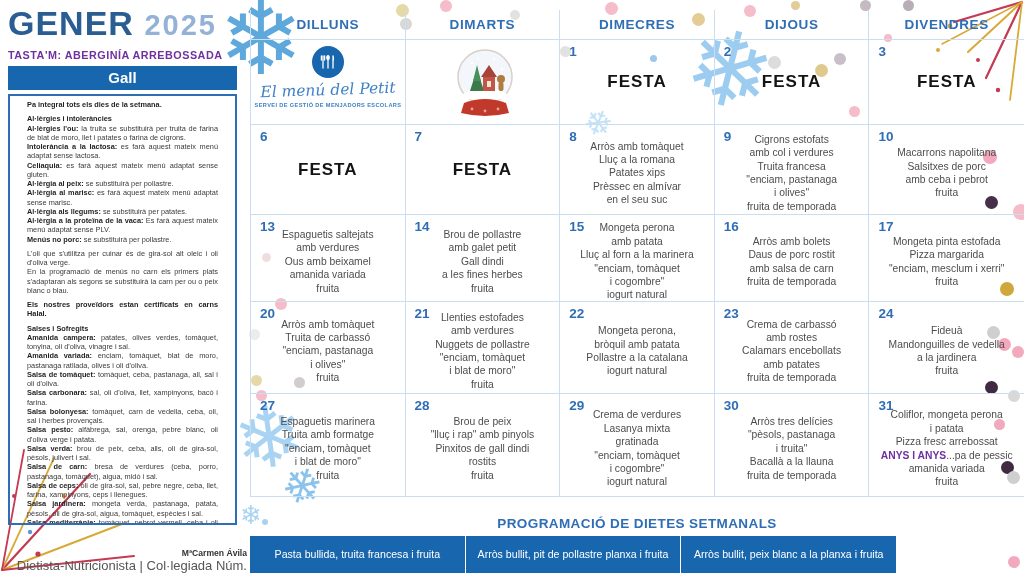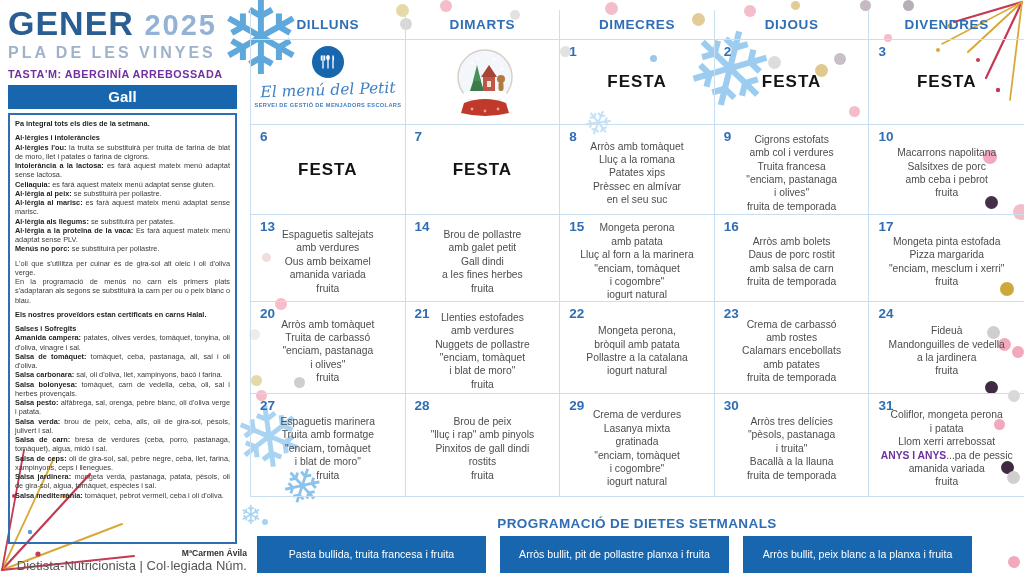--- a/index.html
+++ b/index.html
@@ -18,21 +18,21 @@
   .dot{position:absolute;border-radius:50%;z-index:1;pointer-events:none;}
 
   
   .sidebar{position:absolute;left:8px;top:4px;width:229px;z-index:3;}
   .t-month{font-size:34px;font-weight:800;color:var(--navy);letter-spacing:1px;display:inline-block;}
   .t-year{font-size:29px;font-weight:800;color:#93b2d6;letter-spacing:2px;display:inline-block;margin-left:6px;}
   .t-school{font-size:16px;font-weight:700;color:#9fb2ca;letter-spacing:3px;margin-top:1px;}
   .t-tastam{font-size:10.8px;font-weight:700;color:var(--purple);letter-spacing:0.5px;margin-top:6px;}
   .notes-bar{margin-top:5px;background:var(--darkblue);color:#fff;font-weight:700;
     font-size:15px;text-align:center;padding:3px 0 4px;}
-  .notes-box{border:2px solid var(--blue);margin-top:4px;padding:4px 5px;height:431px;
+  .notes-box{border:2px solid var(--blue);margin-top:4px;padding:4px 17px;height:431px;
     overflow:hidden;font-size:7.35px;line-height:1.26;color:#3a3a3a;text-align:justify;}
   .note{margin:0;}
   .note.gap{margin-top:5px;}
   .note b{color:#1f1f1f;}
   .credit{position:absolute;left:8px;top:548px;width:239px;text-align:right;z-index:3;}
   .credit .cname{font-size:8.6px;font-weight:700;color:#333;}
   .credit .crole{font-size:13px;color:#555;}
 
   
   .grid{position:absolute;left:250px;top:10px;width:774px;height:487px;z-index:2;
@@ -55,22 +55,22 @@
   .logo-circle{width:32px;height:32px;border-radius:50%;background:var(--darkblue);
     margin:0 auto;display:flex;align-items:center;justify-content:center;}
   .logo-script{font-family:"DejaVu Serif",serif;font-style:italic;font-size:15.5px;
     color:#3f80c4;margin-top:3px;white-space:nowrap;transform:rotate(-2deg);}
   .logo-sub{font-size:5.6px;font-weight:700;color:#3f80c4;letter-spacing:0.4px;margin-top:3px;}
   .globe-ov{position:absolute;left:452px;top:47px;z-index:3;}
 
   
   .diets-title{position:absolute;left:250px;top:516px;width:774px;text-align:center;
     font-size:13.5px;font-weight:700;color:var(--blue);letter-spacing:0.4px;z-index:3;}
-  .diets-row{position:absolute;left:257px;top:536px;width:715px;height:37px;
-    display:flex;gap:14px;z-index:3;}
+  .diets-row{position:absolute;left:250px;top:536px;width:646px;height:37px;
+    display:flex;gap:1px;z-index:3;}
   .diet{flex:1;background:var(--darkblue);color:#fff;display:flex;align-items:center;
     justify-content:center;text-align:center;font-size:10.6px;line-height:1.28;padding:2px 8px;}
 </style>
 </head>
 <body>
 
 <div class="page">
 
   <span class="sf" style="left:218px;top:-12px;font-size:102px;color:#5fa8dc;">❄</span>
   <span class="sf" style="left:686px;top:18px;font-size:104px;color:#9ccdf0;transform:rotate(14deg);">❄</span>
@@ -105,39 +105,39 @@
     <circle cx="36" cy="96" r="2.2" fill="#5b9bd5"></circle>
     <circle cx="70" cy="60" r="2.2" fill="#d9a937"></circle>
     <circle cx="20" cy="60" r="2" fill="#c43a52"></circle>
   </svg>
 
   <aside class="sidebar">
     <div>
       <span class="t-month">GENER</span>
       <span class="t-year">2025</span>
     </div>
-    <div class="t-school">PLA DE LES VINYES</div>
     <div class="t-tastam">TASTA'M: ABERGINÍA ARREBOSSADA</div>
     <div class="notes-bar">Gall</div>
     <div class="notes-box">
         <p class="note"><b>Pa integral tots els dies de la setmana.</b></p>
         <p class="note gap"><b>Al·lèrgies i intoleràncies</b></p>
         <p class="note"><b>Al·lèrgies l'ou:</b> la truita se substituirà per truita de farina de blat de moro, llet i patates o farina de cigrons.</p>
         <p class="note"><b>Intolerància a la lactosa:</b> es farà aquest mateix menú adaptat sense lactosa.</p>
         <p class="note"><b>Celiaquia:</b> es farà aquest mateix menú adaptat sense gluten.</p>
         <p class="note"><b>Al·lèrgia al peix:</b> se substituirà per pollastre.</p>
         <p class="note"><b>Al·lèrgia al marisc:</b> es farà aquest mateix menú adaptat sense marisc.</p>
         <p class="note"><b>Al·lèrgia als llegums:</b> se substituirà per patates.</p>
         <p class="note"><b>Al·lèrgia a la proteïna de la vaca:</b> Es farà aquest mateix menú adaptat sense PLV.</p>
         <p class="note"><b>Menús no porc:</b> se substituirà per pollastre.</p>
         <p class="note gap">L'oli que s'utilitza per cuinar és de gira-sol alt oleic i oli d'oliva verge.</p>
         <p class="note">En la programació de menús no carn els primers plats s'adaptaran als segons se substituirà la carn per ou o peix blanc o blau.</p>
         <p class="note gap"><b>Els nostres proveïdors estan certificats en carns Halal.</b></p>
         <p class="note gap"><b>Salses i Sofregits</b></p>
         <p class="note"><b>Amanida campera:</b> patates, olives verdes, tomàquet, tonyina, oli d'oliva, vinagre i sal.</p>
+        <p class="note"><b>Amanida variada:</b> enciam, tomàquet, blat de moro, pastanaga ratllada, olives i oli d'oliva.</p>
         <p class="note"><b>Salsa de tomàquet:</b> tomàquet, ceba, pastanaga, all, sal i oli d'oliva.</p>
         <p class="note"><b>Salsa carbonara:</b> sal, oli d'oliva, llet, xampinyons, bacó i farina.</p>
         <p class="note"><b>Salsa bolonyesa:</b> tomàquet, carn de vedella, ceba, oli, sal i herbes provençals.</p>
         <p class="note"><b>Salsa pesto:</b> alfàbrega, sal, orenga, pebre blanc, oli d'oliva verge i patata.</p>
         <p class="note"><b>Salsa verda:</b> brou de peix, ceba, alls, oli de gira-sol, pèsols, julivert i sal.</p>
         <p class="note"><b>Salsa de carn:</b> bresa de verdures (ceba, porro, pastanaga, tomàquet), aigua, midó i sal.</p>
         <p class="note"><b>Salsa de ceps:</b> oli de gira-sol, sal, pebre negre, ceba, llet, farina, xampinyons, ceps i llenegues.</p>
         <p class="note"><b>Salsa jardinera:</b> mongeta verda, pastanaga, patata, pèsols, oli de gira-sol, aigua, tomàquet, espècies i sal.</p>
         <p class="note"><b>Salsa mediterrània:</b> tomàquet, pebrot vermell, ceba i oli d'oliva.</p>
       </div>
@@ -343,21 +343,21 @@
           <div class="line">i truita"</div>
           <div class="line">Bacallà a la llauna</div>
           <div class="line">fruita de temporada</div>
         </div>
       </div>
       <div class="cell">
         <div class="dnum">31</div>
         <div class="menu">
           <div class="line">Coliflor, mongeta perona</div>
           <div class="line">i patata</div>
-          <div class="line">Llom xerri arrebossat</div>
+          <div class="line">Pizza fresc arrebossat</div>
           <div class="line"><span class="accent">ANYS I ANYS</span>...pa de pessic</div>
           <div class="line">amanida variada</div>
           <div class="line">fruita</div>
         </div>
       </div>
     </div>
 
   <div class="logo-ov">
     <div class="logo-circle">
       <svg width="20" height="20" viewBox="0 0 20 20">

